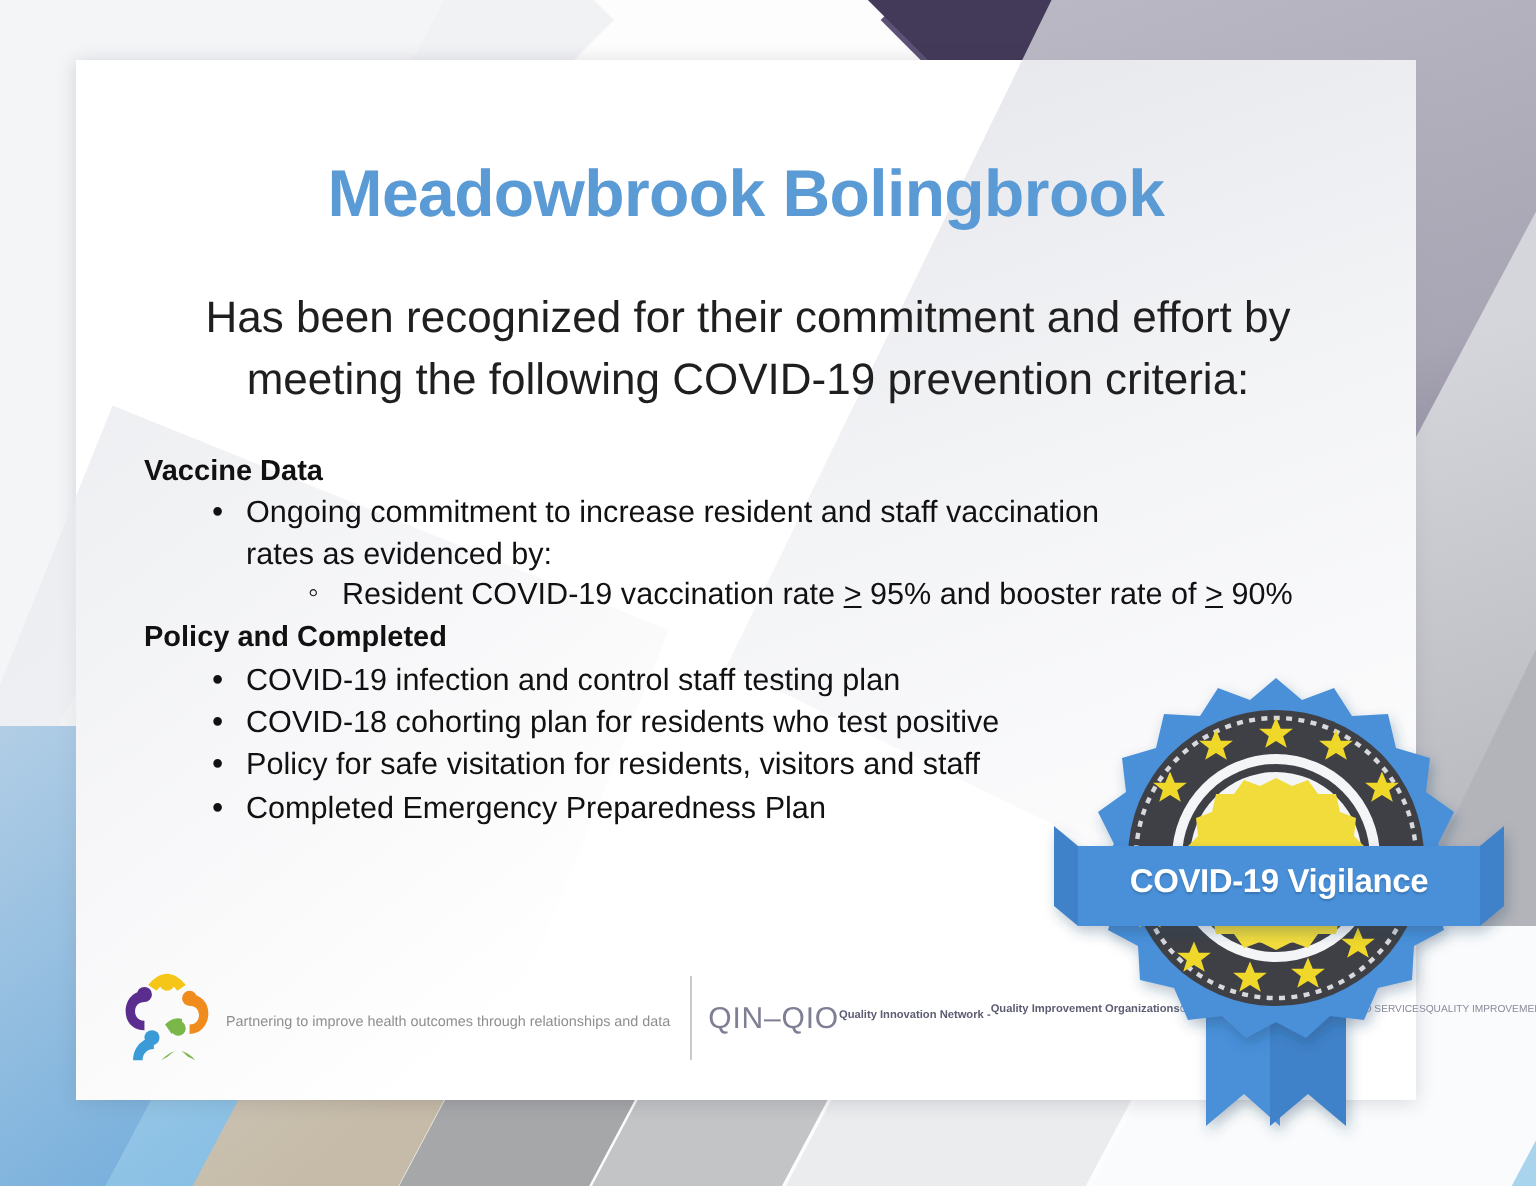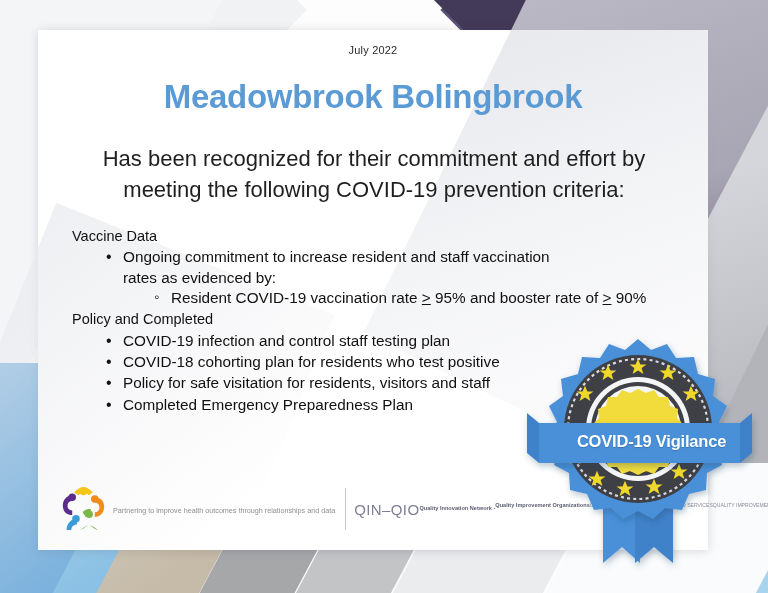--- a/index.html
+++ b/index.html
@@ -233,21 +233,21 @@
   .criteria {
     position: absolute;
     top: 195px;
     left: 34px;
     right: 16px;
     font-size: 15.3px;
     color: #111111;
     line-height: 1.33;
   }
   .sec-head {
-    font-weight: normal;
+    font-weight: bold;
     font-size: 14.5px;
     margin-top: 2px;
     margin-bottom: 1px;
   }
   ul.lvl1 {
     list-style: none;
     margin: 0;
     padding: 0 0 0 34px;
   }
   ul.lvl1 > li {
@@ -365,21 +365,21 @@
     position: absolute;
     left: 527px;
     top: 337px;
     width: 225px;
     height: 230px;
     z-index: 6;
   }
   .badge svg { display: block; overflow: visible; }
   .banner-text {
     position: absolute;
-    left: 12px;
+    left: 0;
     top: 95px;
     width: 225px;
     text-align: center;
     font-size: 16.5px;
     font-weight: bold;
     color: #ffffff;
     letter-spacing: -0.2px;
     text-shadow: 0 1px 1px rgba(30,70,110,0.35);
     pointer-events: none;
   }
@@ -416,21 +416,20 @@
     <div class="shape bl-blue-1"></div>
     <div class="shape br-blue-pale"></div>
   </div>
 
   <div class="card">
     <div class="card-wash"></div>
     <div class="card-wash2"></div>
 
     <div class="card-inner">
 
-      <div class="date">July 2022</div>
 
       <div class="cert-title">Meadowbrook Bolingbrook</div>
 
       <div class="cert-subtitle">Has been recognized for their commitment and effort by meeting the following COVID-19 prevention criteria:</div>
 
       <div class="criteria">
 
         <div class="sec-head">Vaccine Data</div>
 
         <ul class="lvl1">

